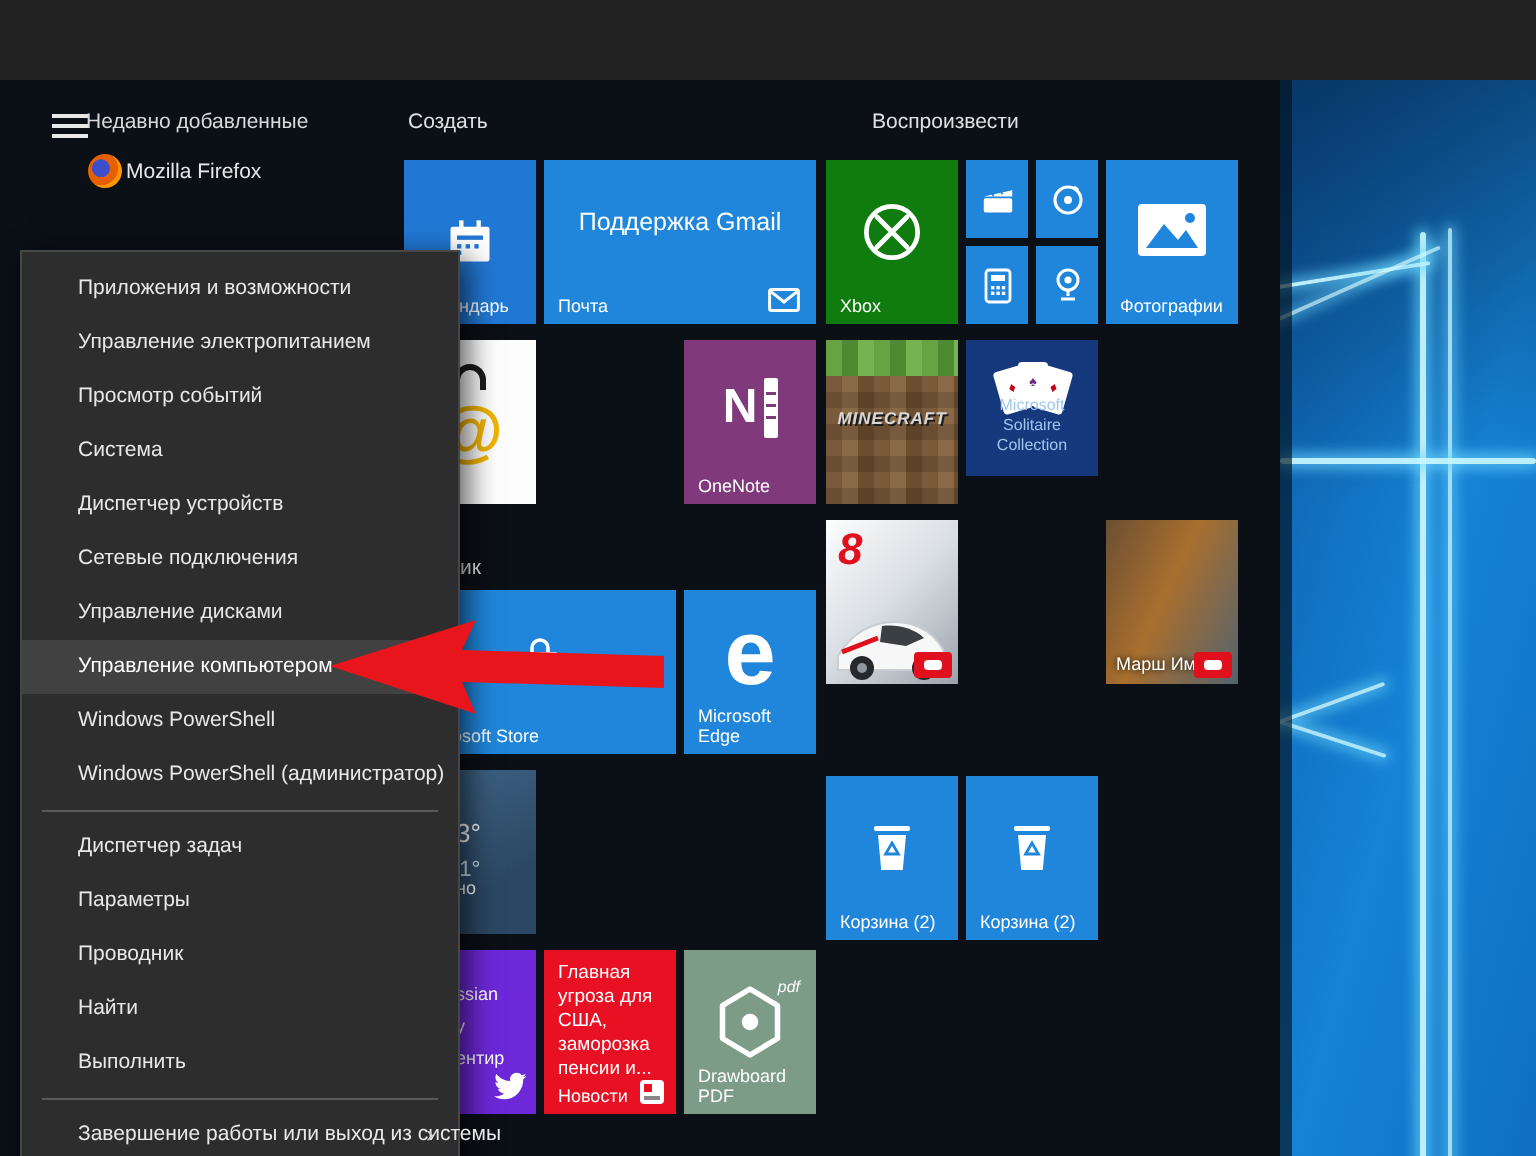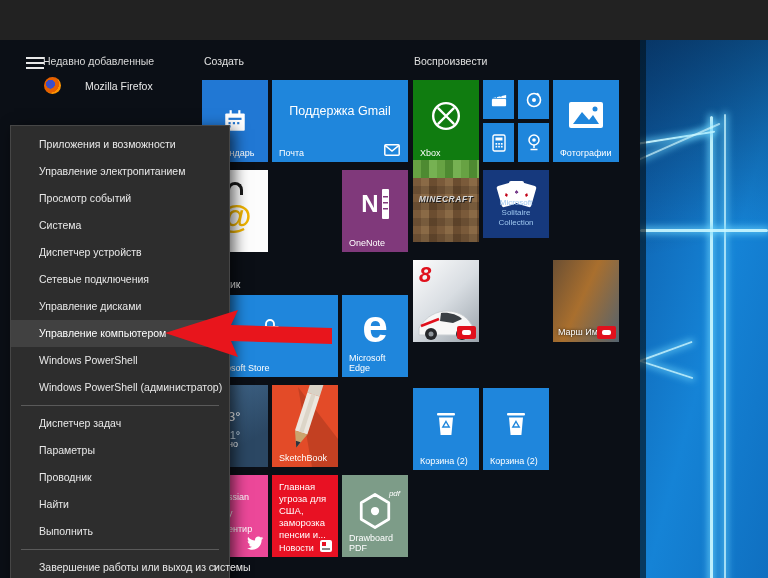--- a/index.html
+++ b/index.html
@@ -5,36 +5,36 @@
   * { margin:0; padding:0; box-sizing:border-box; }
   html,body { background:#222; }
   body { font-family:"Liberation Sans","DejaVu Sans",sans-serif; }
   #screen { position:relative; width:768px; height:578px; overflow:hidden;
             background:#0b0f16; font-family:"Liberation Sans","DejaVu Sans",sans-serif;margin-top:40px; }
 
   
   .sm-header { position:absolute; color:#d9d9d9; font-size:10.5px; z-index:12; }
   #hamburger { position:absolute; left:26px; top:14px; width:22px; height:18px; z-index:12; cursor:pointer; }
   #hamburger span { display:block; width:18px; height:2px; background:#e8e8e8; margin:3px 0; }
-  #recent-app { position:absolute; left:44px; top:37px; display:flex; align-items:center; gap:24px; z-index:12; color:#e8e8e8; font-size:10.5px; }
+  #recent-app { position:absolute; left:44px; top:37px; display:flex; align-items:center; gap:2px; z-index:12; color:#e8e8e8; font-size:10.5px; }
   .ff-icon { width:17px; height:17px; border-radius:50%;
              background: radial-gradient(circle at 38% 42%, #3c4ec9 0 30%, #e66000 32% 58%, #ff9500 60% 100%); }
 
   
   .tile { position:absolute; z-index:10; overflow:hidden; cursor:pointer; }
   .tile .tlabel { position:absolute; left:7px; bottom:4px; color:#fff; font-size:9px; line-height:10px; }
   .t-blue   { background:#2178d4; }
   .t-blue2  { background:#1f86dc; }
   .t-green  { background:#107c10; }
   .t-purple { background:#80397b; }
   .t-white  { background:#fdfdfd; }
   .t-red    { background:#e81123; }
   .t-orange { background:#e34b28; }
   .t-sage   { background:#7d9c88; }
-  .t-twit   { background:#ec4899; }
+  .t-twit   { background:#6d28d9; }
   .t-navy   { background:#16397d; }
   .t-weather{ background:linear-gradient(150deg,#41678b,#2b4763 70%); }
   .t-mine   { background:
       repeating-linear-gradient(0deg, rgba(0,0,0,.14) 0 8px, rgba(0,0,0,0) 8px 16px),
       repeating-linear-gradient(90deg,#7a5a3a 0 8px,#8a6a46 8px 16px,#6b4d30 16px 24px); }
   .t-mine::before { content:""; position:absolute; left:0; top:0; right:0; height:18px;
       background: repeating-linear-gradient(90deg,#67a243 0 8px,#4e8a31 8px 16px,#76b152 16px 24px); }
   .t-asphalt{ background:linear-gradient(135deg,#fdfdfd,#d8dde2 50%,#9aa3ab); }
   .t-march  { background:linear-gradient(115deg,#6b4f33,#a96f2e 45%,#54636f); }
   .tile-center { position:absolute; inset:0; display:flex; align-items:center; justify-content:center; }
@@ -134,21 +134,21 @@
       <span></span>
       <span></span>
       <span></span>
     </div>
   <div class="sm-header" style="left:43px;top:15px;">Недавно добавленные</div>
   <div id="recent-app">
     <span class="ff-icon"></span>
     <span>Mozilla Firefox</span>
   </div>
   <div class="ghead" style="left:204px;top:15px;">Создать</div>
-  <div class="ghead" style="left:414px;top:15px;text-align:center;">Воспроизвести</div>
+  <div class="ghead" style="left:436px;top:15px;text-align:center;">Воспроизвести</div>
   <div class="ghead" style="left:230px;top:238px;">ик</div>
 
   <div class="tile t-blue" style="left:202px;top:40px;width:66px;height:82px;">
     <div class="tile-center">
       <svg width="26" height="26" viewBox="0 0 24 24">
         <rect x="3" y="5" width="18" height="16" rx="1" fill="#fff"></rect>
         <rect x="7" y="2" width="2" height="4" fill="#fff"></rect>
           <rect x="15" y="2" width="2" height="4" fill="#fff"></rect>
         <rect x="6" y="9" width="12" height="2" fill="#2178d4"></rect>
         <rect x="6" y="13" width="2" height="2" fill="#2178d4"></rect>
@@ -206,33 +206,20 @@
       </div>
     <span class="tlabel">Microsoft Edge</span>
   </div>
 
   <div class="tile t-weather" style="left:202px;top:345px;width:66px;height:82px;">
     <span class="w-high">3°</span>
     <span class="w-low">-1°</span>
     <span class="w-frag">но</span>
   </div>
 
-  <div class="tile t-orange" style="left:272px;top:345px;width:66px;height:82px;">
-    <svg width="66" height="82" viewBox="0 0 66 82" style="position:absolute;left:0;top:0;">
-      <polygon points="26,2 66,54 66,82 40,82" fill="rgba(0,0,0,0.14)"></polygon>
-      <g transform="rotate(18 33 34)">
-        <rect x="27" y="-6" width="13" height="14" fill="#d9d2c6"></rect>
-        <rect x="27" y="8" width="13" height="40" fill="#ece7df"></rect>
-        <rect x="31.3" y="8" width="4.4" height="40" fill="#dcd5c8"></rect>
-        <polygon points="27,48 40,48 33.5,64" fill="#caa56f"></polygon>
-        <polygon points="31,57.5 36,57.5 33.5,64" fill="#2b3340"></polygon>
-      </g>
-    </svg>
-    <span class="tlabel">SketchBook</span>
-  </div>
 
   <div class="tile t-twit" style="left:202px;top:435px;width:66px;height:82px;">
     <div class="tw-frag">
       <div>ssian</div>
       <div>у</div>
       <div>ентир</div>
     </div>
     <svg class="tw-bird" width="17" height="15" viewBox="0 0 24 20">
       <path fill="#fff" d="M23 2.3c-.8.4-1.7.6-2.6.8.9-.6 1.6-1.5 2-2.5-.9.5-1.9.9-2.9 1.1C18.6.6 17.4 0 16 0c-2.6 0-4.7 2.1-4.7 4.7 0 .4 0 .7.1 1.1C7.5 5.6 4 3.7 1.7.8c-.4.7-.7 1.5-.7 2.4 0 1.6.8 3.1 2.1 3.9-.8 0-1.5-.2-2.1-.6v.1c0 2.3 1.6 4.2 3.8 4.6-.4.1-.8.2-1.2.2-.3 0-.6 0-.9-.1.6 1.9 2.3 3.2 4.4 3.3-1.6 1.3-3.6 2-5.8 2H0c2.1 1.3 4.6 2.1 7.2 2.1 8.7 0 13.4-7.2 13.4-13.4v-.6c.9-.7 1.7-1.5 2.4-2.4z"></path>
     </svg>
@@ -315,21 +302,21 @@
     <div class="tile-center" style="bottom:12px;">
       <svg width="36" height="28" viewBox="0 0 36 28">
         <rect x="1" y="1" width="34" height="26" rx="2" fill="#fff"></rect>
         <polygon points="5,23 14,11 21,19 25,14 31,23" fill="#1f86dc"></polygon>
         <circle cx="27" cy="8" r="2.5" fill="#1f86dc"></circle>
       </svg>
     </div>
     <span class="tlabel">Фотографии</span>
   </div>
 
-  <div class="tile t-mine" style="left:413px;top:120px;width:66px;height:82px;">
+  <div class="tile t-mine" style="left:413px;top:130px;width:66px;height:82px;">
     <div class="mine-text">MINECRAFT</div>
   </div>
 
   <div class="tile t-navy" style="left:483px;top:130px;width:66px;height:68px;">
     <div class="sol-cards">
       <div class="sol-card" style="left:16px;transform:rotate(-16deg);">♦</div>
       <div class="sol-card" style="left:26px;top:3px;color:#6a2a80;">♠</div>
       <div class="sol-card" style="left:36px;transform:rotate(16deg);">♦</div>
     </div>
     <div class="sol-label">

